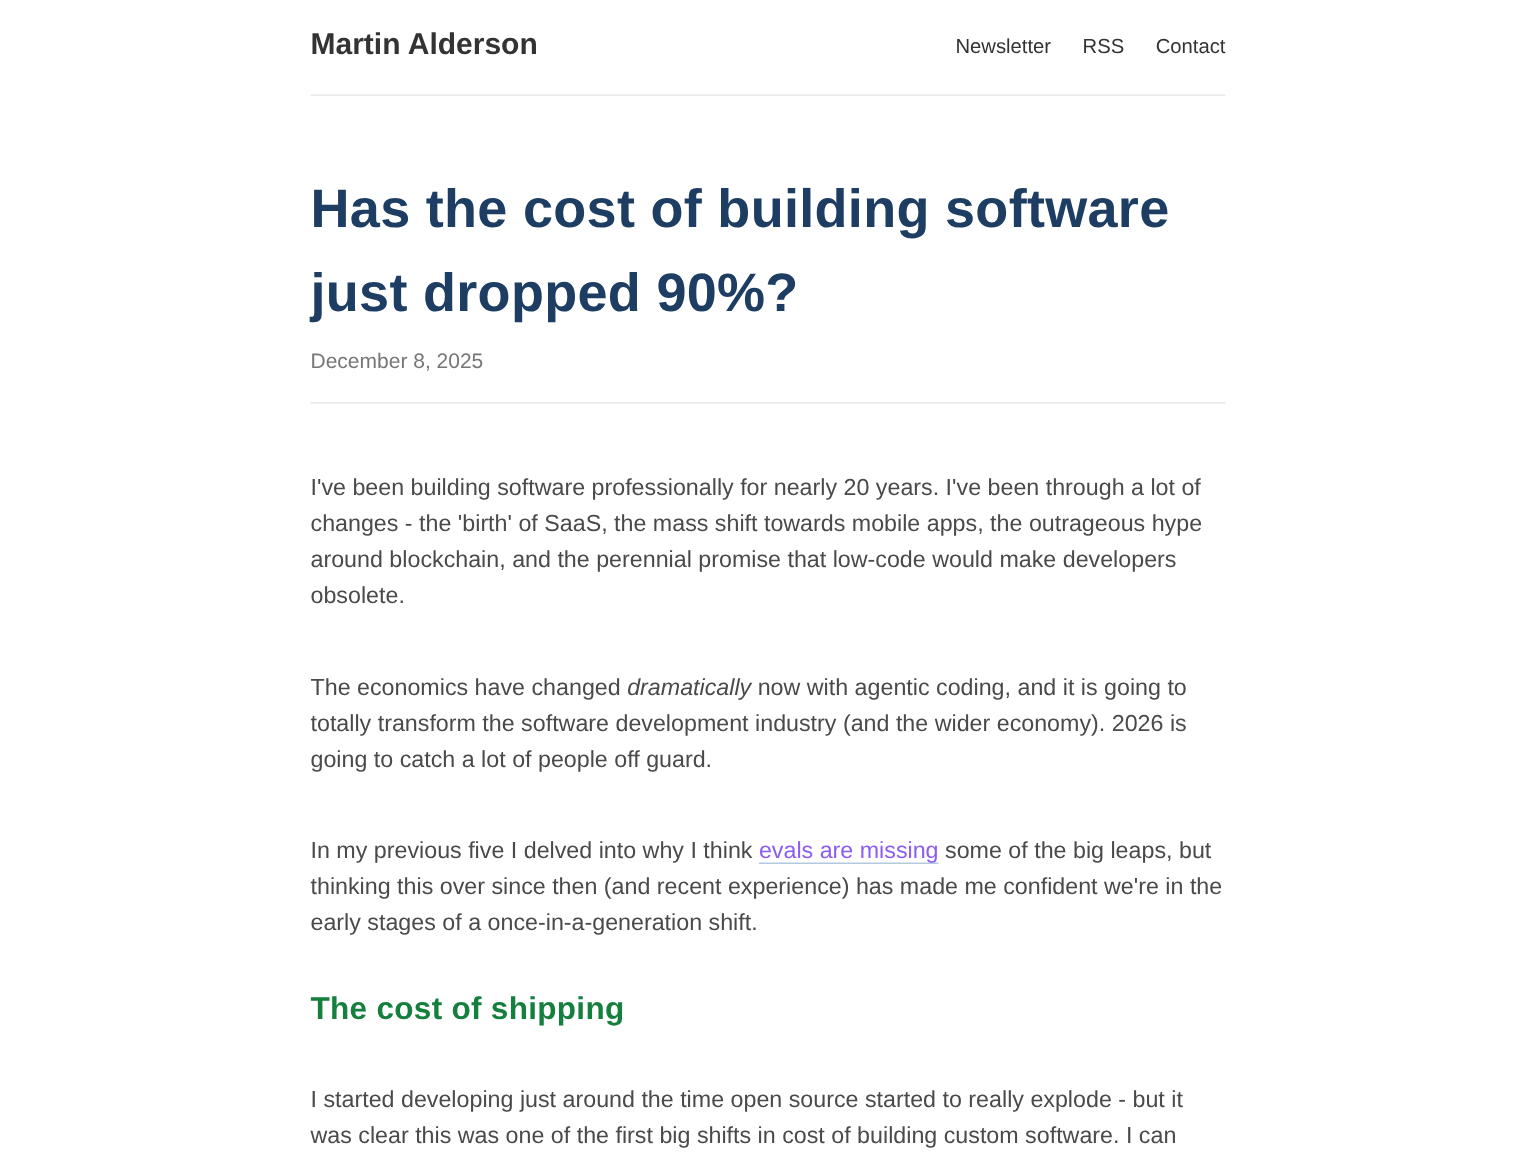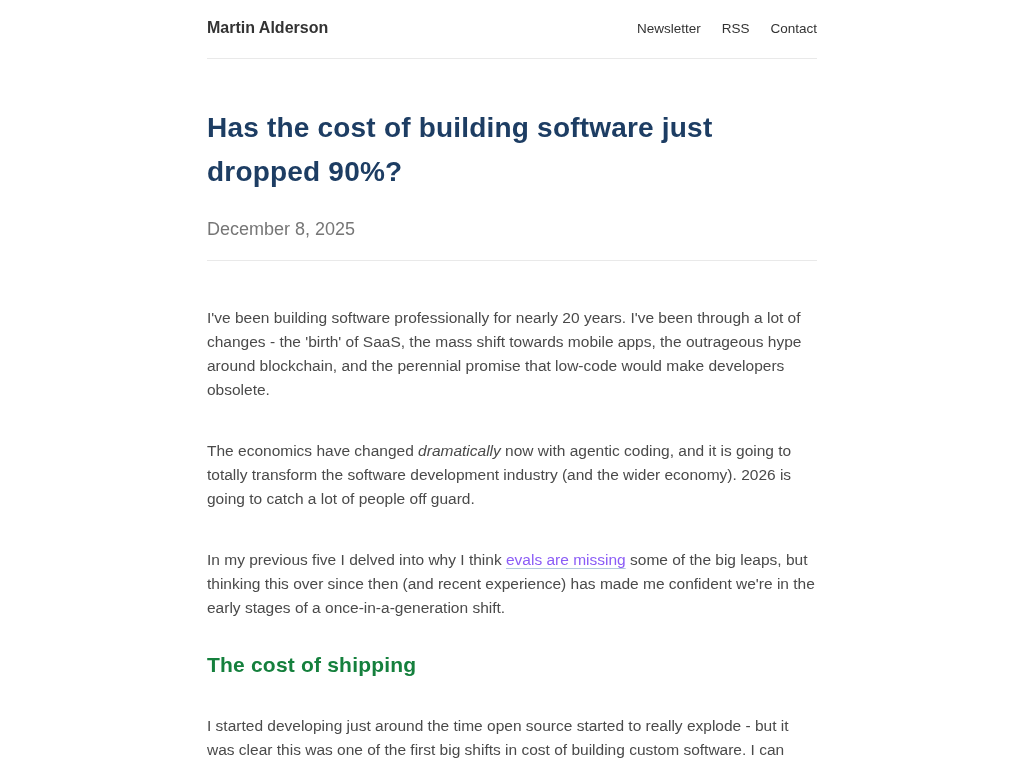--- a/index.html
+++ b/index.html
@@ -16,21 +16,21 @@
     margin: 0 auto;
   }
   
   .site-header {
     display: flex;
     justify-content: space-between;
     align-items: center;
     padding-top: 19px;
   }
   .site-title {
-    font-size: 16px;
+    font-size: 20px;
     font-weight: 700;
     color: #333333;
     text-decoration: none;
     cursor: pointer;
   }
   .site-nav {
     display: flex;
     gap: 21px;
   }
   .nav-link {
@@ -41,29 +41,29 @@
   }
   .divider {
     border: none;
     border-top: 1px solid #e9e9e9;
     height: 0;
   }
   .header-divider { margin-top: 21px; }
   
   .post-title {
     margin-top: 47px;
-    font-size: 28px;
-    line-height: 44px;
+    font-size: 36px;
+    line-height: 56px;
     font-weight: 700;
     color: #1d3d63;
     letter-spacing: 0.2px;
   }
   .post-date {
-    margin-top: 25px;
-    font-size: 18px;
+    margin-top: 9px;
+    font-size: 14px;
     color: #767676;
   }
   .title-divider { margin-top: 20px; }
   .post-body { padding-top: 8px; }
   .post-body p {
     margin-top: 37px;
     font-size: 15.5px;
     line-height: 24px;
     color: #4a4a4a;
   }

